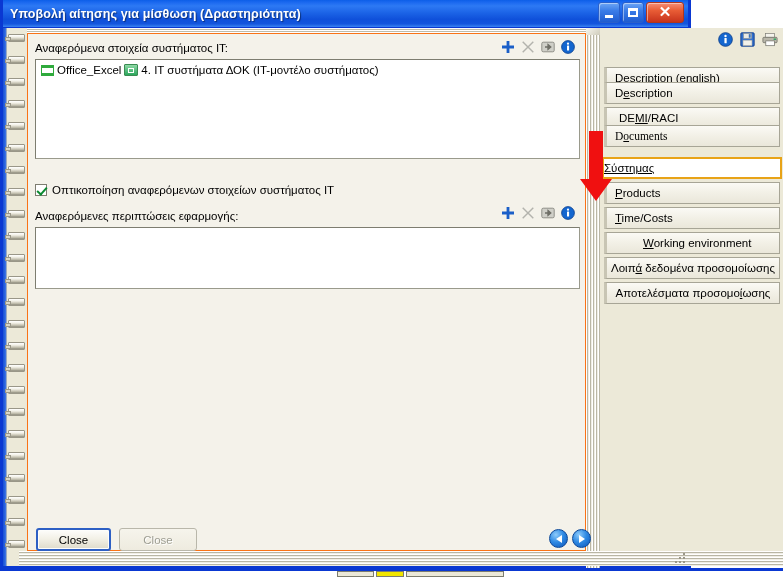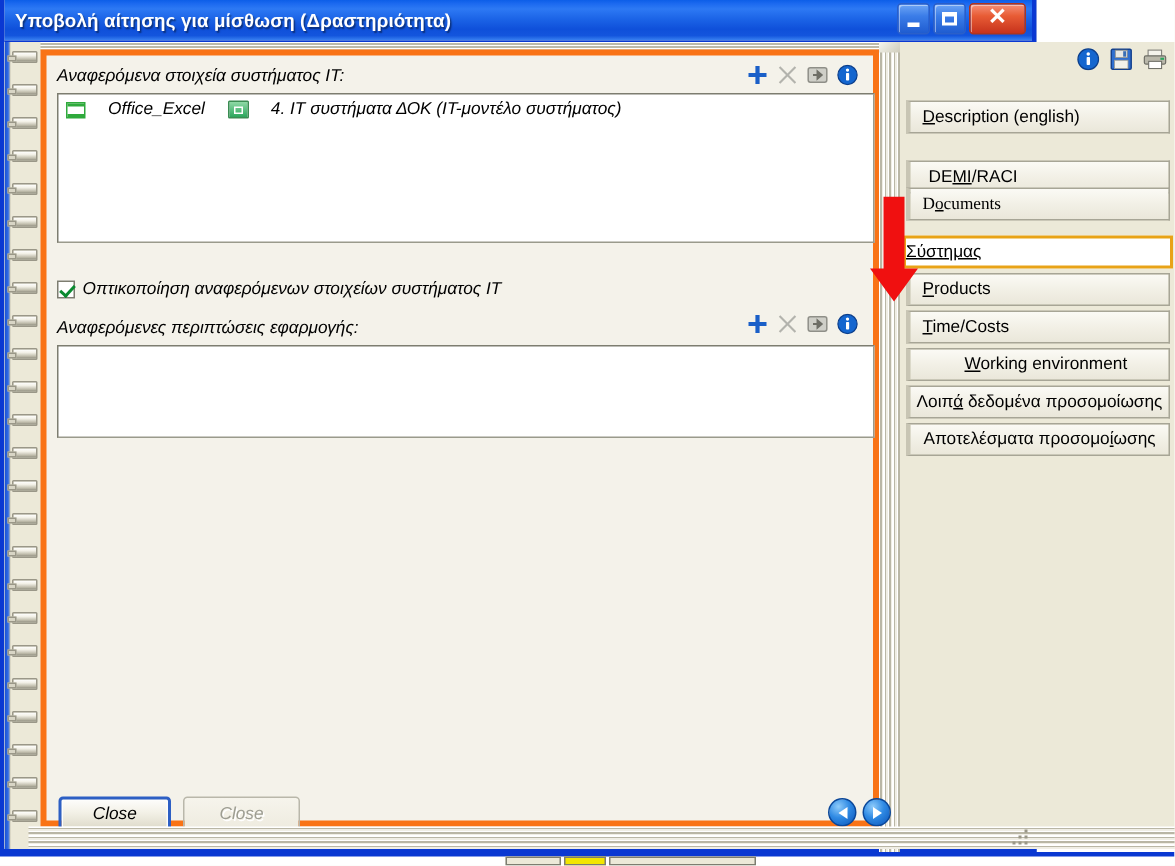--- a/index.html
+++ b/index.html
@@ -117,23 +117,22 @@
     background: repeating-linear-gradient(180deg,
        #ffffff 0px, #ffffff 1px, #bdbaa9 1px, #bdbaa9 2px);
   }
 
   
   #paper {
     position: absolute;
     left: 24px; top: 5px;
     width: 559px; height: 518px;
     background: #f4f2ea;
-    border: 4px solid #f97316;
-    box-sizing: border-box;
-    font-style: italic;
+    border: 1px solid #f97316;
+    box-sizing: border-box;
   }
 
   
   #page-right {
     position: absolute;
     left: 583px; top: 0;
     width: 14px; height: 540px;
     background: repeating-linear-gradient(90deg,
        #ffffff 0px, #ffffff 1px, #b9b6a5 1px, #b9b6a5 2px,
        #efede4 2px, #efede4 3px);
@@ -179,21 +178,21 @@
     align-items: center;
     gap: 6px;
   }
   .ic { width: 14px; height: 14px; display:block; }
 
   
   .list-item {
     position: absolute;
     display: flex;
     align-items: center;
-    gap: 15px;
+    gap: 3px;
     font-size: 11.5px;
     white-space: nowrap;
   }
   .excel-icon {
     width: 13px; height: 11px;
     border: 1.5px solid #2faa3c;
     background: #ffffff;
     box-sizing: border-box;
     position: relative;
   }
@@ -498,20 +497,23 @@
           <rect x="3.4" y="0.9" width="9" height="4.2" fill="#f4f3ec" stroke="#7d7d76" stroke-width="0.7"></rect>
           <rect x="0.9" y="4.8" width="14.2" height="5.4" rx="1" fill="#b9b7aa" stroke="#6e6e66" stroke-width="0.8"></rect>
           <rect x="3.8" y="8.4" width="8.6" height="4.8" fill="#ffffff" stroke="#6e6e66" stroke-width="0.7"></rect>
           <rect x="11.6" y="6" width="2.4" height="1.4" fill="#2aa65c"></rect>
         </svg>
       </div>
 
       <div class="tab" style="top:39px;">
         <span><u>D</u>escription (english)</span>
       </div>
+      <div class="tab" style="top:54px;">
+        <span>D<u>e</u>scription</span>
+      </div>
       <div class="tab" style="top:79px;padding-left:12px;">
         <span>DE<u>MI</u>/RACI</span>
       </div>
       <div class="tab" style="top:97px;font-family:Liberation Serif, serif;">
         <span>D<u>o</u>cuments</span>
       </div>
       <div class="tab selected" style="top:129px;">
         <span><u>Σύστημας</u></span>
       </div>
       <div class="tab" style="top:154px;">

